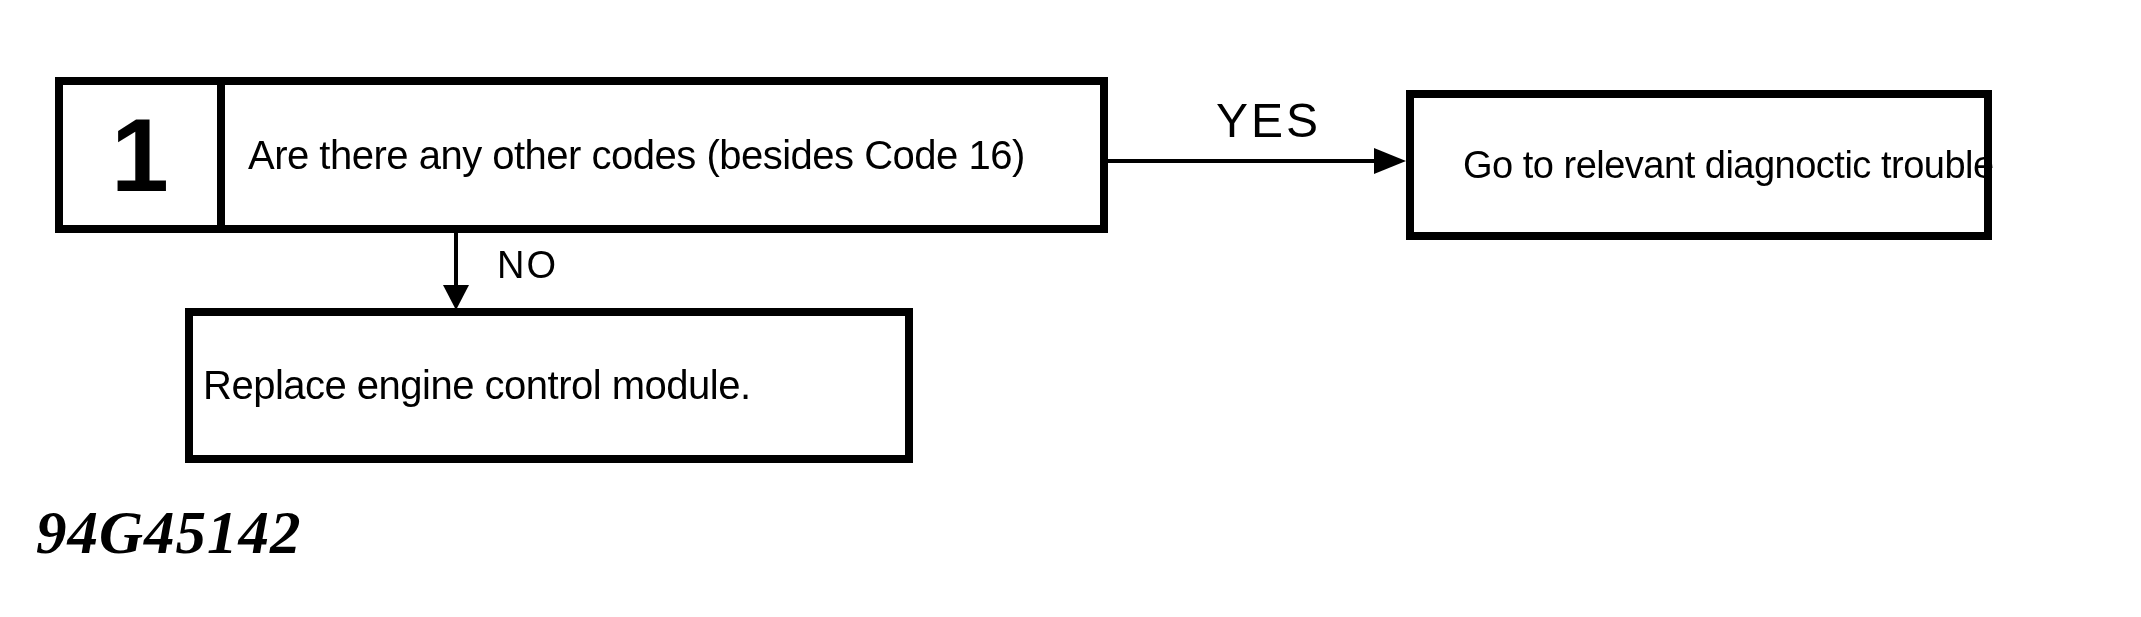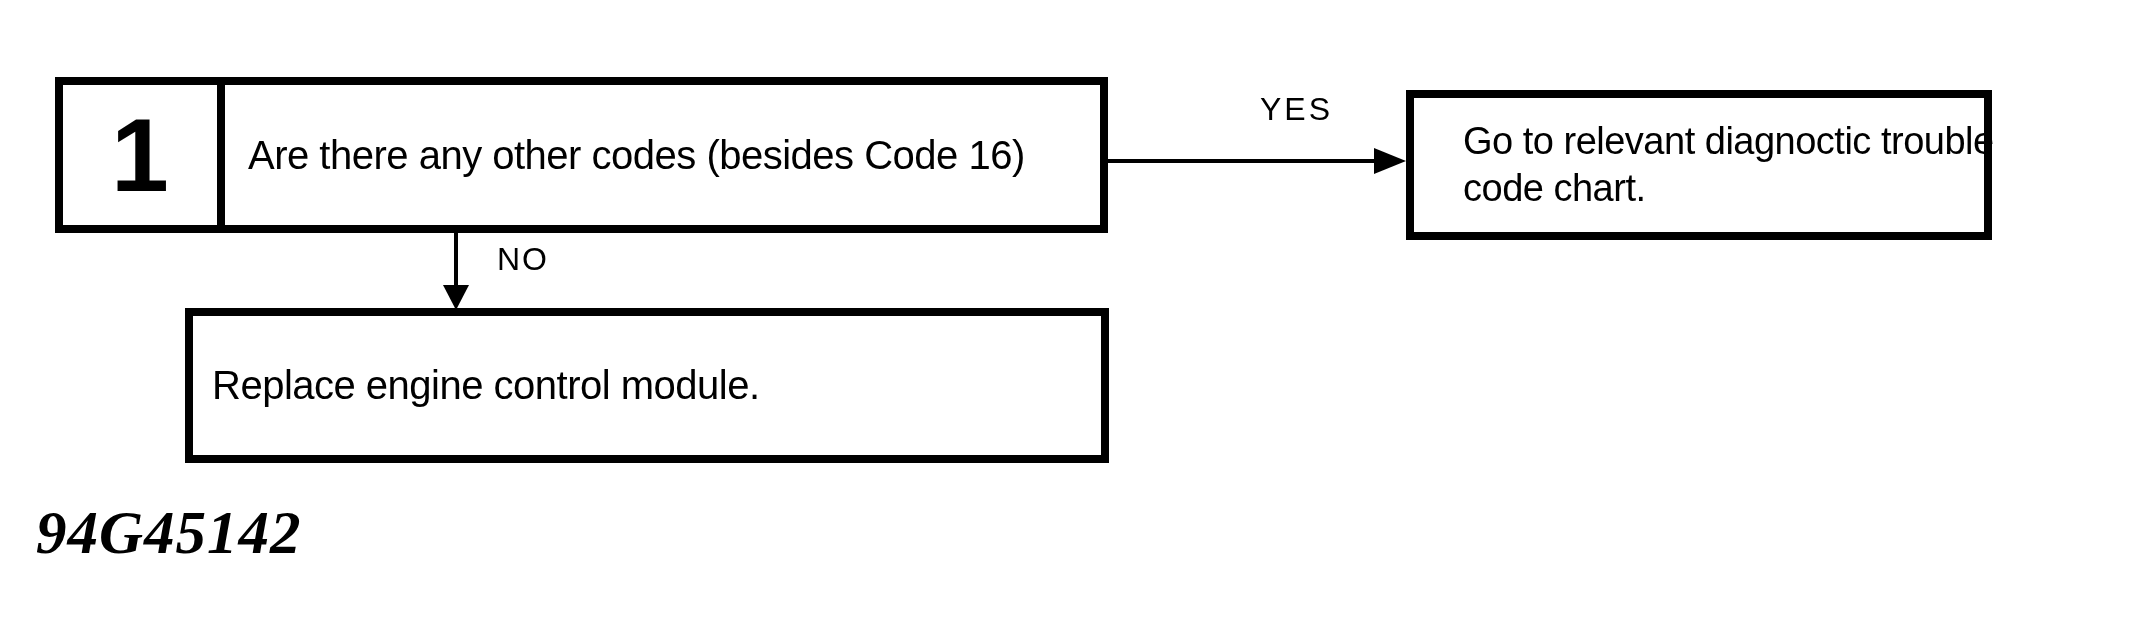--- a/index.html
+++ b/index.html
@@ -47,25 +47,24 @@
     justify-content: center;
     padding-left: 23px;
     font-size: 40px;
     line-height: 48px;
     letter-spacing: -0.5px;
     white-space: nowrap;
   }
   
   #yes-label {
     position: absolute;
-    left: 1216px; top: 90px;
-    font-size: 32px;
+    left: 1216px; top: 102px;
+    font-size: 48px;
     letter-spacing: 3px;
     line-height: 38px;
-    margin-left: 44px;
   }
   #yes-arrow-shaft {
     position: absolute;
     left: 1108px; top: 159px;
     width: 270px; height: 4px;
     background: #000000;
   }
   #yes-arrowhead {
     position: absolute;
     left: 1374px; top: 148px;
@@ -96,31 +95,31 @@
   #no-arrowhead {
     position: absolute;
     left: 443px; top: 285px;
     width: 0; height: 0;
     border-top: 25px solid #000000;
     border-left: 13px solid transparent;
     border-right: 13px solid transparent;
   }
   #no-label {
     position: absolute;
-    left: 497px; top: 240px;
-    font-size: 32px;
+    left: 497px; top: 246px;
+    font-size: 38px;
     letter-spacing: 2px;
     line-height: 38px;
   }
   #no-result-box {
     left: 185px; top: 308px;
-    width: 924px; height: 155px;
+    width: 728px; height: 155px;
     display: flex;
     align-items: center;
-    padding-left: 19px;
+    padding-left: 10px;
     font-size: 40px;
     letter-spacing: -0.5px;
     white-space: nowrap;
   }
   
   #figure-id {
     position: absolute;
     left: 36px; top: 498px;
     font-family: "Liberation Serif", serif;
     font-size: 61px;
@@ -142,21 +141,20 @@
       <span>Are there any other codes (besides Code 16)</span>
     </div>
   </div>
 
   <span id="yes-label">YES</span>
   <div id="yes-arrow-shaft"></div>
   <div id="yes-arrowhead"></div>
 
   <div class="box" id="yes-result-box">
     <span>Go to relevant diagnoctic trouble</span>
-    <span>code chart.</span>
   </div>
 
   <div id="no-arrow-shaft"></div>
   <div id="no-arrowhead"></div>
   <span id="no-label">NO</span>
 
   <div class="box" id="no-result-box">
     <span>Replace engine control module.</span>
   </div>
 

